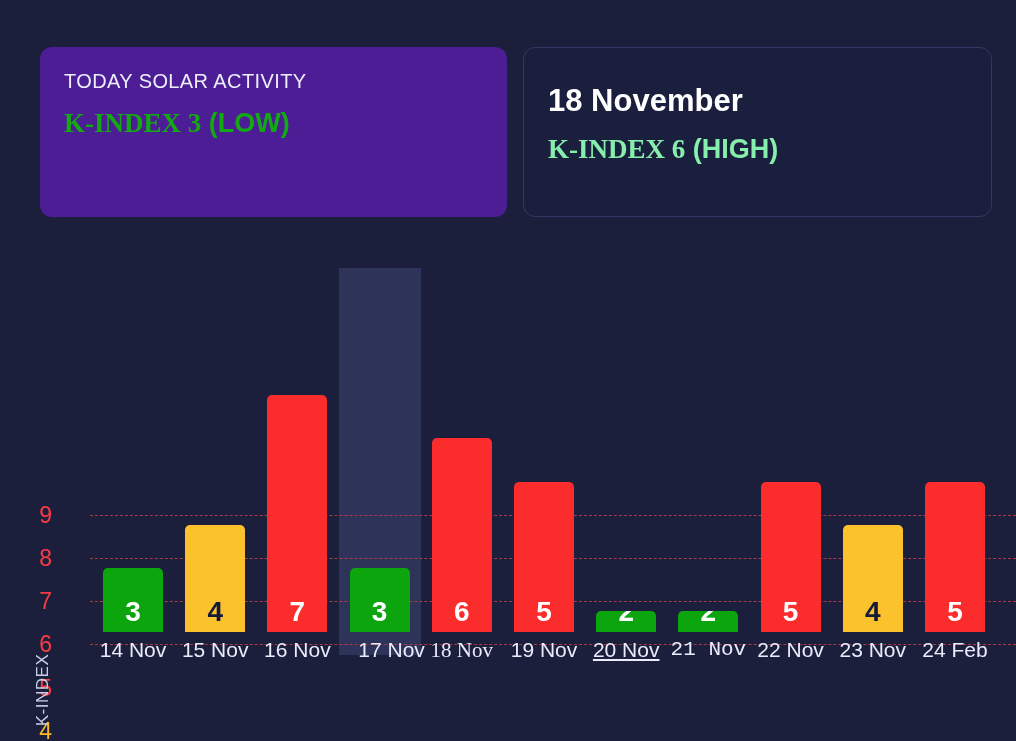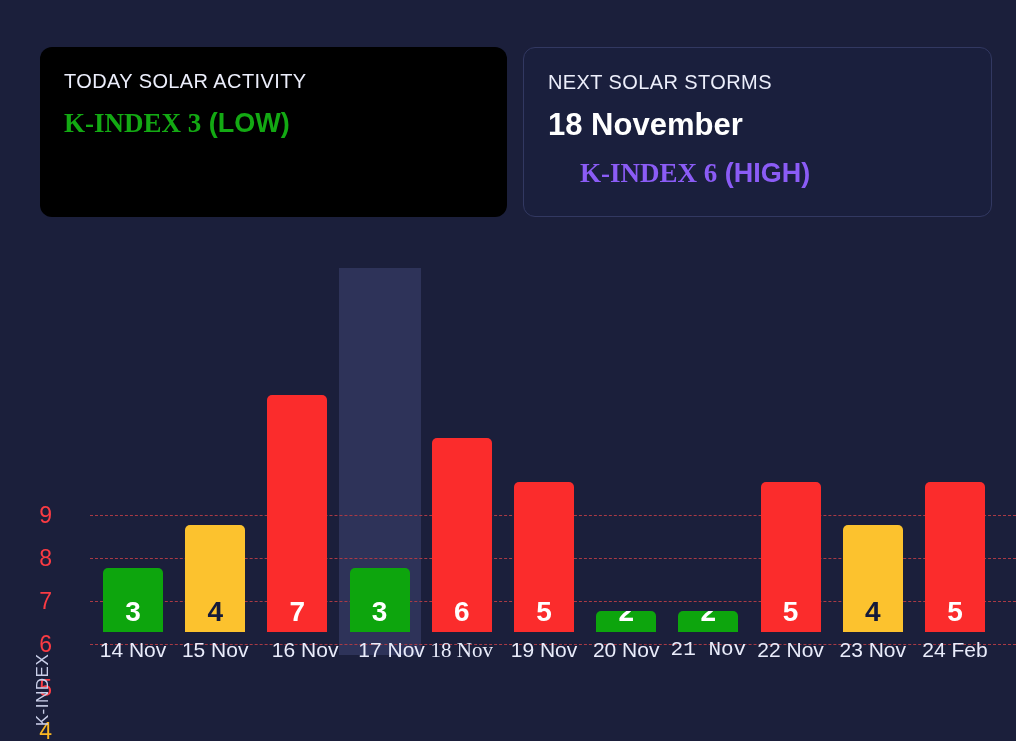--- a/index.html
+++ b/index.html
@@ -28,21 +28,21 @@
     height: 170px;
     display: flex;
     gap: 16px;
   }
   .card {
     flex: 1 1 0;
     border-radius: 12px;
     padding: 22px 24px 0 24px;
   }
   .card.today {
-    background: #000000;
+    background: #4c1d95;
   }
   .card.next {
     background: #1a1f3d;
     border: 1px solid #323861;
   }
   .card-title {
     font-size: 20px;
     color: #eceefb;
     letter-spacing: 0.4px;
     line-height: 24px;
@@ -55,21 +55,21 @@
     line-height: 36px;
   }
   .card-k {
     margin-top: 14px;
     font-size: 27px;
     line-height: 32px;
   }
   .card-k .k-strong { font-weight: bold; font-family: Liberation Serif, serif; }
   .card-k .k-level  { font-weight: bold; }
   .k-low    { color: #13a913; }
-  .k-high   { color: #8b5cf6; margin-left: 32px; }
+  .k-high   { color: #86efac; }
 
   
   #chart {
     position: absolute;
     left: 0;
     top: 230px;
     width: 1016px;
     height: 511px;
   }
 
@@ -186,21 +186,20 @@
 
     <div class="card today">
       <div class="card-title">TODAY SOLAR ACTIVITY</div>
       <div class="card-k k-low">
         <span class="k-strong">K-INDEX 3</span>
         <span class="k-level">(LOW)</span>
       </div>
     </div>
 
     <div class="card next">
-      <div class="card-title">NEXT SOLAR STORMS</div>
       <div class="card-date">18 November</div>
       <div class="card-k k-high">
         <span class="k-strong">K-INDEX 6</span>
         <span class="k-level">(HIGH)</span>
       </div>
     </div>
 
   </div>
 
   <div id="chart">
@@ -251,25 +250,25 @@
           <div class="bar-value">4</div>
         </div>
         <div class="bar lvl-red" style="left: 863px; width: 60px; height: 150.5px;">
           <div class="bar-value">5</div>
         </div>
       </div>
 
     <div class="x-labels" id="x-labels">
         <div class="x-label" style="left: 30px; width: 82px;">14 Nov</div>
         <div class="x-label" style="left: 112.2px; width: 82px;">15 Nov</div>
-        <div class="x-label" style="left: 194.4px; width: 82px; text-align: right;">16 Nov</div>
+        <div class="x-label" style="left: 194.4px; width: 82px;">16 Nov</div>
         <div class="x-label" style="left: 276.6px; width: 106px;">17 Nov</div>
         <div class="x-label" style="left: 358.8px; width: 82px; font-family: Liberation Serif, serif;">18 Nov</div>
         <div class="x-label" style="left: 441px; width: 82px;">19 Nov</div>
-        <div class="x-label" style="left: 523.2px; width: 82px;">20 Nov</div>
+        <div class="x-label" style="left: 523.2px; width: 82px; text-decoration: underline;">20 Nov</div>
         <div class="x-label" style="left: 605.4px; width: 82px; font-family: Liberation Mono, monospace;">21 Nov</div>
         <div class="x-label" style="left: 687.6px; width: 82px;">22 Nov</div>
         <div class="x-label" style="left: 769.8px; width: 82px;">23 Nov</div>
         <div class="x-label" style="left: 852px; width: 82px;">24 Feb</div>
       </div>
 
     <div class="y-axis-title">
       <span>K-INDEX</span>
     </div>
 

